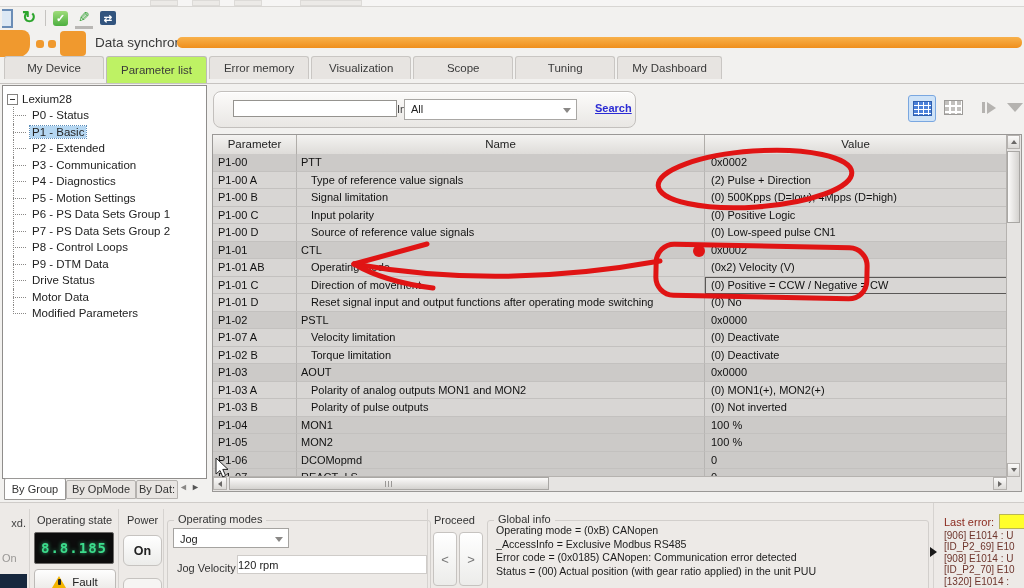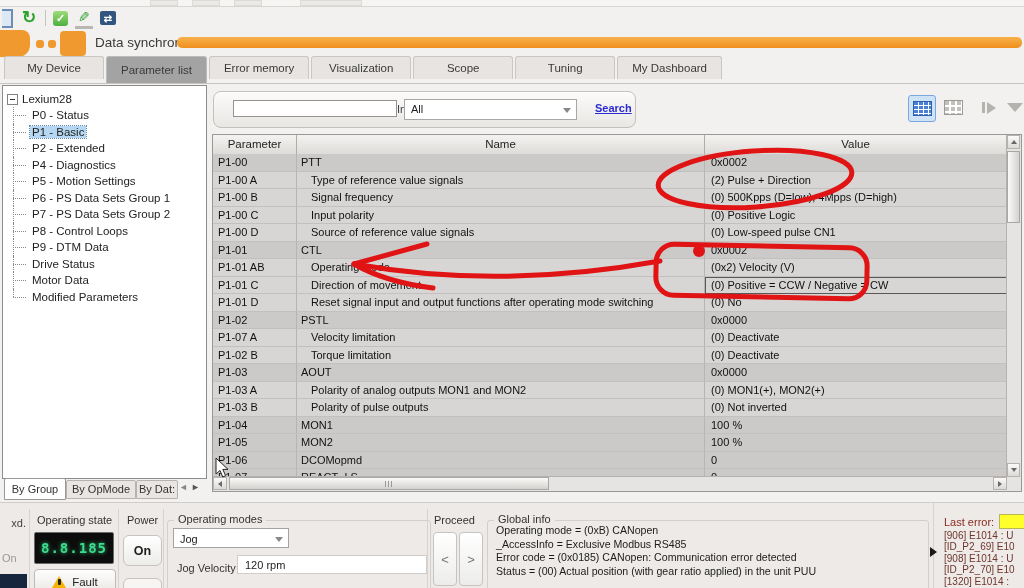--- a/index.html
+++ b/index.html
@@ -30,21 +30,21 @@
   .logo-dot{position:absolute;top:11px;width:8px;height:8px;border-radius:3px;background:var(--orange);}
   .logo-square{position:absolute;left:60px;top:2px;width:26px;height:25px;border-radius:4px;background:var(--orange);}
   .status-text{position:absolute;left:95px;top:6px;font-size:13.5px;color:#3a3a3a;}
   .progress-bar{position:absolute;left:177px;top:8px;width:845px;height:11px;border-radius:5px;
     background:linear-gradient(#f8b14b,#ef8f1d);}
 
   
   .tab-bar{position:absolute;left:4px;top:56px;height:27px;display:flex;}
   .tab{height:22px;line-height:22px;padding:0 14px;min-width:70px;text-align:center;background:#e7e4e1;
        border:1px solid #c9c6c3;border-bottom:none;border-radius:3px 3px 0 0;margin-right:2px;color:#3a3a3a;font-size:11.5px;}
-  .tab.active{height:26px;line-height:26px;background:#a3a3a3;border-color:#bdbab7;position:relative;z-index:2;}
+  .tab.active{height:26px;line-height:26px;background:#bef264;border-color:#bdbab7;position:relative;z-index:2;}
   .content-line{position:absolute;left:0;top:83px;width:1024px;height:1px;background:#c6c3c0;}
 
   
   .tree-panel{position:absolute;left:2px;top:85px;width:203px;height:392px;background:#fff;border:1px solid #8f8d8b;overflow:hidden;}
   .tree-root{position:absolute;left:4px;top:5px;height:16px;display:flex;align-items:center;}
   .expander{width:9px;height:9px;border:1px solid #848280;background:#fff;display:inline-flex;align-items:center;justify-content:center;margin-right:4px;}
   .expander i{display:block;width:5px;height:1px;background:#333;}
   .tree-root b{font-weight:normal;font-size:11.5px;}
   .tree-items{position:absolute;left:0;top:21px;right:0;}
   .tree-item{position:relative;height:16.5px;line-height:16.5px;padding-left:27px;white-space:nowrap;font-size:11.5px;}
@@ -133,21 +133,21 @@
       display:flex;align-items:center;justify-content:center;gap:6px;font-size:11.5px;}
   .warn-tri{position:relative;width:0;height:0;border-left:7px solid transparent;border-right:7px solid transparent;border-bottom:12px solid #f4b400;}
   .warn-tri i{position:absolute;left:-1.5px;top:3px;width:3px;height:6px;background:#222;border-radius:1px;}
   .on-btn{position:absolute;left:123px;top:32px;width:37px;height:29px;background:linear-gradient(#fff,#ececea);border:1px solid #c6c3c0;border-radius:6px;
       font-weight:bold;font-size:12.5px;display:flex;align-items:center;justify-content:center;}
   .off-btn-partial{position:absolute;left:123px;top:75px;width:37px;height:12px;background:#f6f5f3;border:1px solid #c6c3c0;border-radius:6px 6px 0 0;}
   .fieldset{position:absolute;border:1px solid #d2cfcc;border-radius:3px;}
   .fieldset>.legend{position:absolute;top:-8px;left:6px;background:#edeae7;padding:0 4px;font-size:11px;color:#333;white-space:nowrap;}
   .mode-select{position:absolute;left:5px;top:7px;width:116px;height:20px;background:#fff;border:1px solid #a5a3a0;line-height:20px;padding-left:6px;box-sizing:border-box;}
   .jogv-label{position:absolute;left:9px;top:41px;color:#333;}
-  .jogv-field{position:absolute;left:69px;top:34px;width:190px;height:19px;background:#fff;border:1px solid #cfccc9;line-height:19px;padding-left:7px;box-sizing:border-box;}
+  .jogv-field{position:absolute;left:69px;top:34px;width:190px;height:19px;background:#fff;border:1px solid #cfccc9;line-height:19px;box-sizing:border-box;}
   .step-btn{position:absolute;top:29px;width:22px;height:52px;background:linear-gradient(#fff,#ececea);border:1px solid #c6c3c0;border-radius:4px;
       color:#777;font-size:13px;display:flex;align-items:center;justify-content:center;}
   .gi-lines{position:absolute;left:8px;top:3px;right:4px;font-size:10.6px;line-height:13.6px;color:#1c1c1c;white-space:nowrap;}
   .splitter-handle{position:absolute;left:930px;top:44px;width:0;height:0;border-top:5px solid transparent;border-bottom:5px solid transparent;border-left:7px solid #1a1a1a;}
   .lasterr-label{position:absolute;left:944px;top:13px;color:#8b2a1e;}
   .lasterr-swatch{position:absolute;left:999px;top:11px;width:25px;height:13px;background:var(--yellow);border:1px solid #b9b655;}
   .err-list{position:absolute;left:944px;top:27px;width:90px;font-size:10px;line-height:11.4px;color:var(--errtext);white-space:nowrap;}
 
   .annotations,.cursor-svg{position:absolute;left:0;top:0;pointer-events:none;}
   .red-stroke{fill:none;stroke:var(--red);stroke-width:5;stroke-linecap:round;}
@@ -207,20 +207,21 @@
     <div class="tree-root">
       <span class="expander">
           <i></i>
         </span>
       <b>Lexium28</b>
     </div>
     <div class="tree-items">
         <div class="tree-item"><span>P0 - Status</span></div>
         <div class="tree-item selected"><span>P1 - Basic</span></div>
         <div class="tree-item"><span>P2 - Extended</span></div>
+        <div class="tree-item"><span>P3 - Communication</span></div>
         <div class="tree-item"><span>P4 - Diagnostics</span></div>
         <div class="tree-item"><span>P5 - Motion Settings</span></div>
         <div class="tree-item"><span>P6 - PS Data Sets Group 1</span></div>
         <div class="tree-item"><span>P7 - PS Data Sets Group 2</span></div>
         <div class="tree-item"><span>P8 - Control Loops</span></div>
         <div class="tree-item"><span>P9 - DTM Data</span></div>
         <div class="tree-item"><span>Drive Status</span></div>
         <div class="tree-item"><span>Motor Data</span></div>
         <div class="tree-item last"><span>Modified Parameters</span></div>
       </div>
@@ -274,21 +275,21 @@
           <div class="c-name">PTT</div>
           <div class="c-val">0x0002</div>
         </div>
         <div class="trow">
           <div class="c-param">P1-00 A</div>
           <div class="c-name">Type of reference value signals</div>
           <div class="c-val">(2) Pulse + Direction</div>
         </div>
         <div class="trow">
           <div class="c-param">P1-00 B</div>
-          <div class="c-name">Signal frequency</div>
+          <div class="c-name">Signal limitation</div>
           <div class="c-val">(0) 500Kpps (D=low), 4Mpps  (D=high)</div>
         </div>
         <div class="trow">
           <div class="c-param">P1-00 C</div>
           <div class="c-name">Input polarity</div>
           <div class="c-val">(0) Positive Logic</div>
         </div>
         <div class="trow">
           <div class="c-param">P1-00 D</div>
           <div class="c-name">Source of reference value signals</div>

